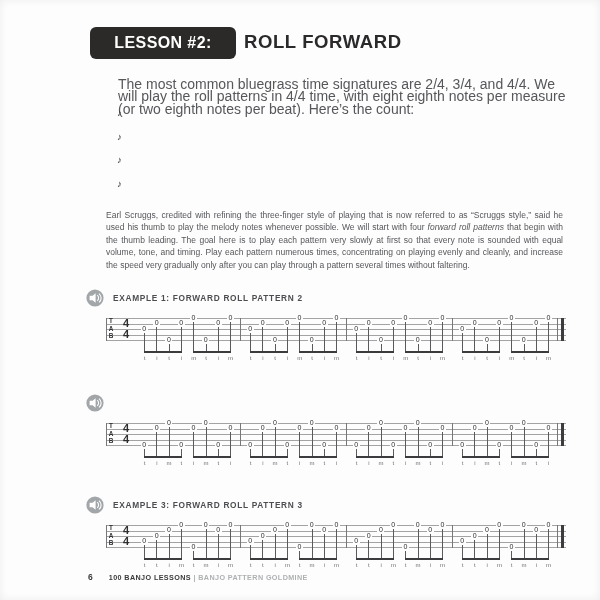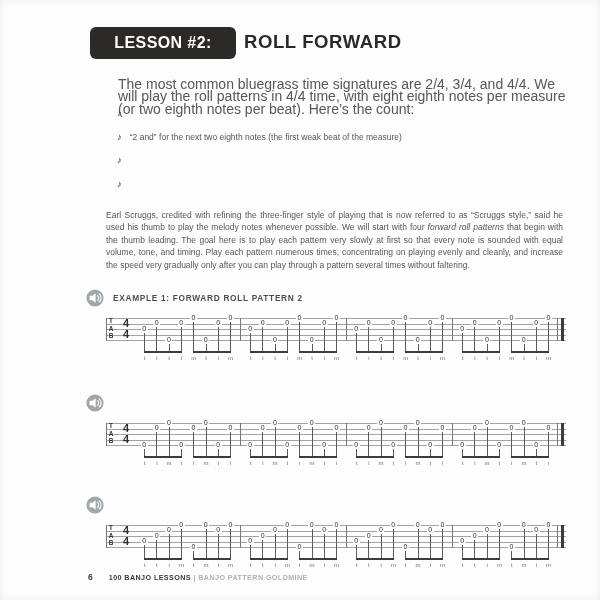--- a/index.html
+++ b/index.html
@@ -62,21 +62,20 @@
   <div class="lesson-title">ROLL FORWARD</div>
 
   <p class="intro">The most common bluegrass time signatures are 2/4, 3/4, and 4/4. We will play the roll patterns in 4/4 time, with eight eighth notes per measure (or two eighth notes per beat). Here’s the count:</p>
 
   <div class="bullets" id="bullets">
       <div class="bullet">
         <span class="glyph">♪</span>
       </div>
       <div class="bullet">
         <span class="glyph">♪</span>
-        <span class="btext">“2 and” for the next two eighth notes (the first weak beat of the measure)</span>
       </div>
       <div class="bullet">
         <span class="glyph">♪</span>
       </div>
       <div class="bullet">
         <span class="glyph">♪</span>
       </div>
     </div>
 
   <p class="bodytext"><span>Earl Scruggs, credited with refining the three-finger style of playing that is now referred to as “Scruggs style,” said he used his thumb to play the melody notes whenever possible. We will start with four </span><i>forward roll patterns</i><span> that begin with the thumb leading. The goal here is to play each pattern very slowly at first so that every note is sounded with equal volume, tone, and timing. Play each pattern numerous times, concentrating on playing evenly and cleanly, and increase the speed very gradually only after you can play through a pattern several times without faltering.</span></p>
@@ -359,20 +358,21 @@
   <section class="example ex3">
     <div class="ex-head">
       <span class="audio-icon">
         <svg width="18" height="18" viewBox="0 0 18 18">
           <circle cx="9" cy="9" r="8.6" fill="#a2a6a8"></circle>
           <polygon points="3.6,6.8 6.6,6.8 9.6,4.2 9.6,13.8 6.6,11.2 3.6,11.2" fill="#ffffff"></polygon>
           <path d="M11.3,6.2 a3.7,3.7 0 0 1 0,5.6" stroke="#ffffff" fill="none" stroke-width="1.1"></path>
           <path d="M13,4.6 a5.6,5.6 0 0 1 0,8.8" stroke="#ffffff" fill="none" stroke-width="1.1"></path>
         </svg>
       </span>
+      <span class="ex-label">EXAMPLE 3: FORWARD ROLL PATTERN 3</span>
     </div>
     <div class="tab" id="tab2">
         <div class="sline" style="left: 106px; top: 0px; width: 460px;"></div>
         <div class="sline" style="left: 106px; top: 5.5px; width: 460px;"></div>
         <div class="sline" style="left: 106px; top: 11px; width: 460px;"></div>
         <div class="sline" style="left: 106px; top: 16.5px; width: 460px;"></div>
         <div class="sline" style="left: 106px; top: 22px; width: 460px;"></div>
         <div class="vbar" style="left: 106px; top: 0px; height: 23px;"></div>
         <div class="tabmark" style="left: 107px; top: -1px; width: 8px;">
           <div>T</div>

